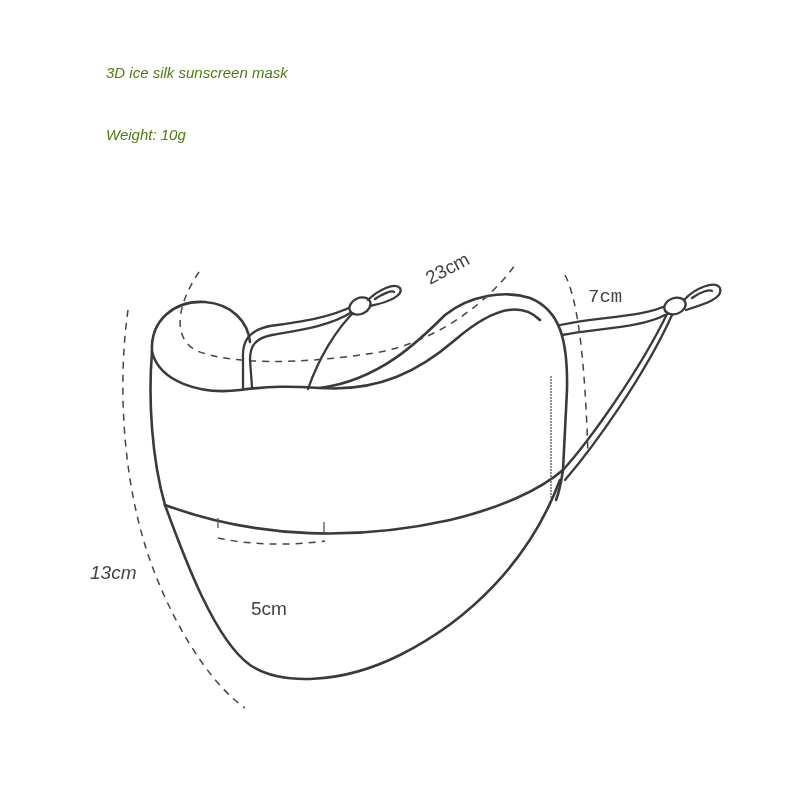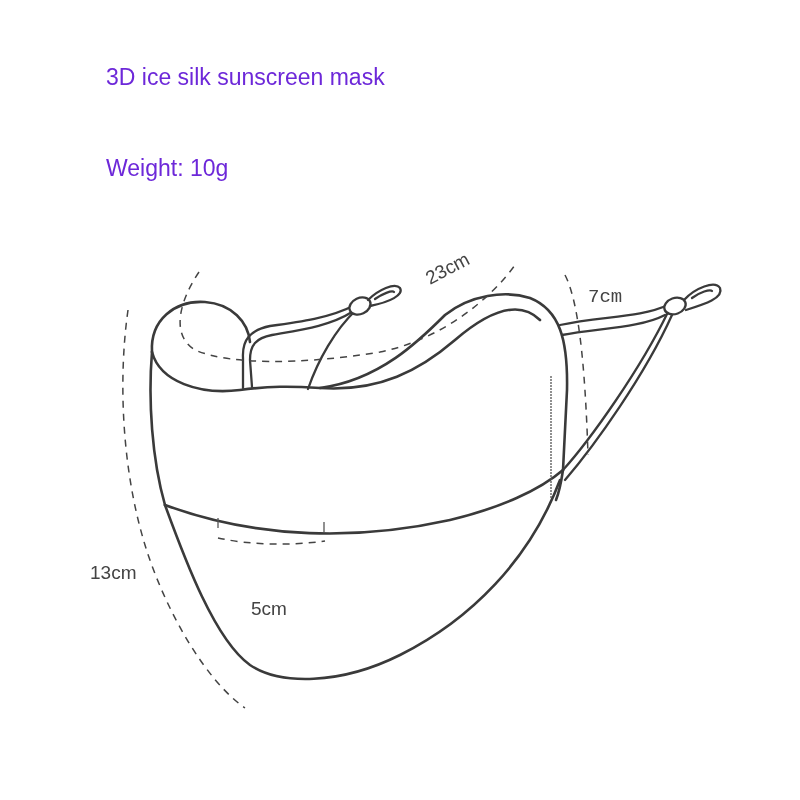--- a/index.html
+++ b/index.html
@@ -1,27 +1,27 @@
 <!DOCTYPE html>
 <html><head>
 <meta charset="utf-8">
 <style>
   html, body { margin: 0; padding: 0; background: #ffffff; }
   #canvas { position: relative; width: 800px; height: 800px; background: #ffffff; overflow: hidden; }
-  .spec-line { position: absolute; left: 106px; font-family: "Liberation Sans", sans-serif; font-size: 23px; color: #6d28d9; white-space: nowrap; }
+  .spec-line { position: absolute; left: 106px; font-family: "Liberation Sans", sans-serif; font-size: 15px; color: #4d7c0f; white-space: nowrap; font-style: italic; }
   .dim-label { position: absolute; font-family: "Liberation Sans", sans-serif; font-size: 19px; color: #444444; white-space: nowrap; }
   svg { position: absolute; left: 0; top: 0; }
 </style>
 </head>
 <body>
 
 <div id="canvas">
 
   <div class="spec-line" style="top:64px;">3D ice silk sunscreen mask</div>
-  <div class="spec-line" style="top:155px;">Weight: 10g</div>
+  <div class="spec-line" style="top:126px;">Weight: 10g</div>
 
   <svg width="800" height="800" viewBox="0 0 800 800">
     <g fill="none" stroke="#3a3a3a" stroke-width="2.6" stroke-linecap="round" stroke-linejoin="round">
 
       <path d="M152,352 C150,320 175,300 205,302 C232,304 248,322 250,342"></path>
 
       <path d="M152,352 C160,382 200,395 240,390 C270,386 290,386 320,388 C380,392 420,370 455,340 C490,310 520,300 540,320"></path>
 
       <path d="M320,388 C380,380 420,340 445,315 C470,295 505,290 530,298 C560,310 568,340 567,390 L563,470"></path>
 
@@ -62,16 +62,16 @@
     <g fill="none" stroke="#444444" stroke-width="1.5" stroke-dasharray="7,6">
       <path d="M199,272 C180,300 170,335 195,350 C230,365 300,365 380,352 C440,340 490,300 515,265"></path>
       <path d="M565,275 C578,300 585,360 588,455"></path>
       <path d="M128,310 C118,380 122,470 145,545 C165,610 205,680 245,708"></path>
       <path d="M218,538 C250,545 290,546 325,541"></path>
     </g>
   </svg>
 
   <div class="dim-label" style="left:422px; top:270px; transform:rotate(-28deg); transform-origin:left top;">23cm</div>
   <div class="dim-label" style="left:588px; top:286px;font-family:Liberation Mono, monospace;">7cm</div>
-  <div class="dim-label" style="left:90px; top:562px;">13cm</div>
+  <div class="dim-label" style="left:90px; top:562px;font-style:italic;">13cm</div>
   <div class="dim-label" style="left:251px; top:566px;margin-top:32px;">5cm</div>
 
 </div>
 
 </body></html>

